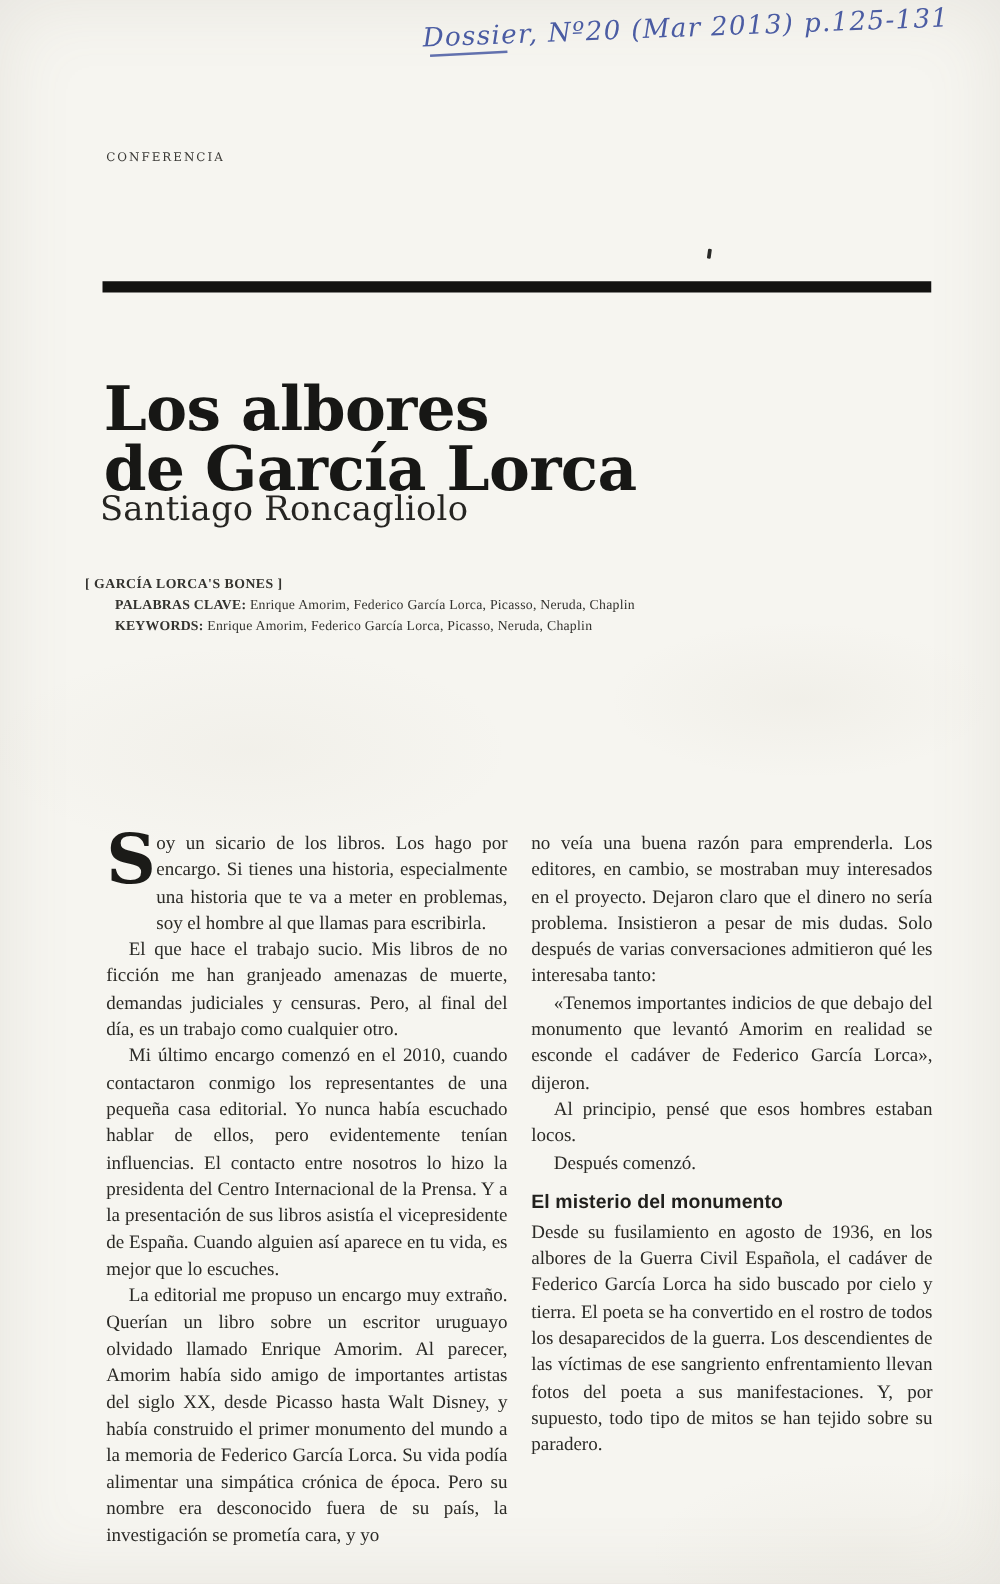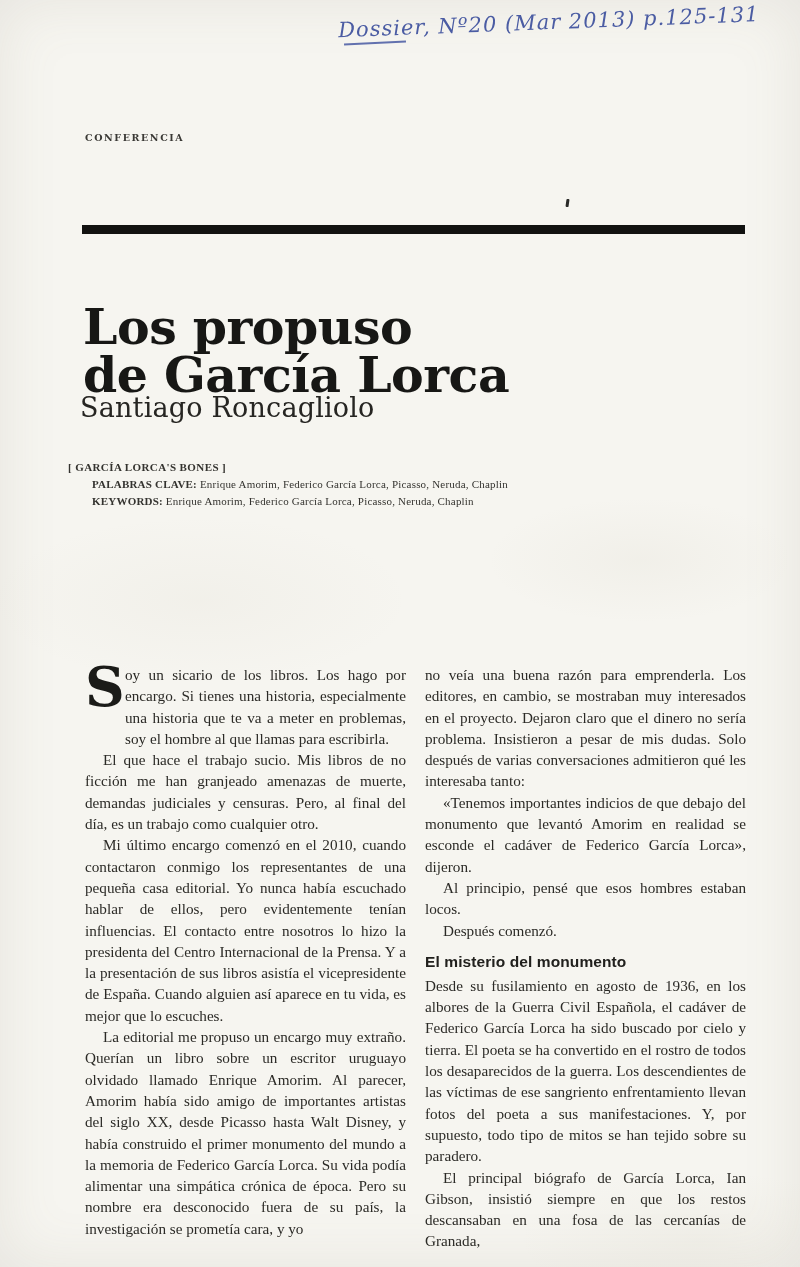--- a/index.html
+++ b/index.html
@@ -21,22 +21,22 @@
     position:absolute;left:338px;top:10px;width:430px;
     font-family:"DejaVu Serif",serif;font-style:italic;
     font-size:21px;letter-spacing:1px;color:#3d509d;
     transform:rotate(-2.2deg);white-space:nowrap;opacity:.92;
   }
   .hw-underline{
     position:absolute;left:344px;top:42px;width:62px;height:2px;
     background:#3d509d;transform:rotate(-3deg);opacity:.8;
   }
   .kicker{
-    position:absolute;left:85px;top:132px;
-    font-family:"DejaVu Serif",serif;font-size:9.5px;font-weight:700;
+    position:absolute;left:85px;top:121px;
+    font-family:"DejaVu Serif",serif;font-size:9.5px;font-weight:400;
     letter-spacing:1.6px;color:#3a3935;
   }
   .rule{
     position:absolute;left:82px;top:225px;width:663px;height:9px;background:#121210;
   }
   .tick{
     position:absolute;left:566px;top:199px;width:3px;height:8px;background:#2a2a28;
     transform:rotate(8deg);border-radius:1px;
   }
   .title{
@@ -81,21 +81,21 @@
 <div class="page">
 
   <div class="handwriting">Dossier, Nº20 (Mar 2013) p.125-131</div>
   <div class="hw-underline"></div>
 
   <div class="kicker">CONFERENCIA</div>
 
   <div class="tick"></div>
   <div class="rule"></div>
 
-  <h1 class="title"><span>Los propuso</span><br>
+  <h1 class="title"><span>Los albores</span><br>
     <span>de García Lorca</span>
   </h1>
 
   <div class="author">Santiago Roncagliolo</div>
 
   <div class="meta">
     <div class="row1">[ GARCÍA LORCA'S BONES ]</div>
     <div>
       <span class="lbl">PALABRAS CLAVE:</span>
       <span>Enrique Amorim, Federico García Lorca, Picasso, Neruda, Chaplin</span>
@@ -113,17 +113,16 @@
         <p class="body-p indent">Mi último encargo comenzó en el 2010, cuando contactaron conmigo los representantes de una pequeña casa editorial. Yo nunca había escuchado hablar de ellos, pero evidentemente tenían influencias. El contacto entre nosotros lo hizo la presidenta del Centro Internacional de la Prensa. Y a la presentación de sus libros asistía el vicepresidente de España. Cuando alguien así aparece en tu vida, es mejor que lo escuches.</p>
         <p class="body-p indent">La editorial me propuso un encargo muy extraño. Querían un libro sobre un escritor uruguayo olvidado llamado Enrique Amorim. Al parecer, Amorim había sido amigo de importantes artistas del siglo XX, desde Picasso hasta Walt Disney, y había construido el primer monumento del mundo a la memoria de Federico García Lorca. Su vida podía alimentar una simpática crónica de época. Pero su nombre era desconocido fuera de su país, la investigación se prometía cara, y yo</p>
       </div>
     <div class="col">
         <p class="body-p">no veía una buena razón para emprenderla. Los editores, en cambio, se mostraban muy interesados en el proyecto. Dejaron claro que el dinero no sería problema. Insistieron a pesar de mis dudas. Solo después de varias conversaciones admitieron qué les interesaba tanto:</p>
         <p class="body-p indent">«Tenemos importantes indicios de que debajo del monumento que levantó Amorim en realidad se esconde el cadáver de Federico García Lorca», dijeron.</p>
         <p class="body-p indent">Al principio, pensé que esos hombres estaban locos.</p>
         <p class="body-p indent">Después comenzó.</p>
         <h3 class="subhead">El misterio del monumento</h3>
         <p class="body-p">Desde su fusilamiento en agosto de 1936, en los albores de la Guerra Civil Española, el cadáver de Federico García Lorca ha sido buscado por cielo y tierra. El poeta se ha convertido en el rostro de todos los desaparecidos de la guerra. Los descendientes de las víctimas de ese sangriento enfrentamiento llevan fotos del poeta a sus manifestaciones. Y, por supuesto, todo tipo de mitos se han tejido sobre su paradero.</p>
-        <p class="body-p indent">El principal biógrafo de García Lorca, Ian Gibson, insistió siempre en que los restos descansaban en una fosa de las cercanías de Granada,</p>
       </div>
   </div>
 
 </div>
 
 </body></html>

